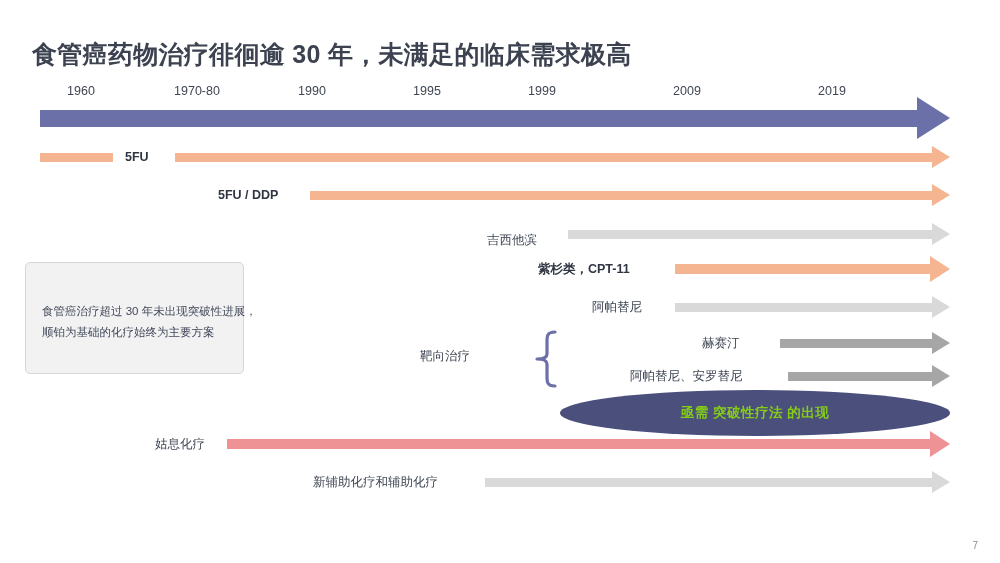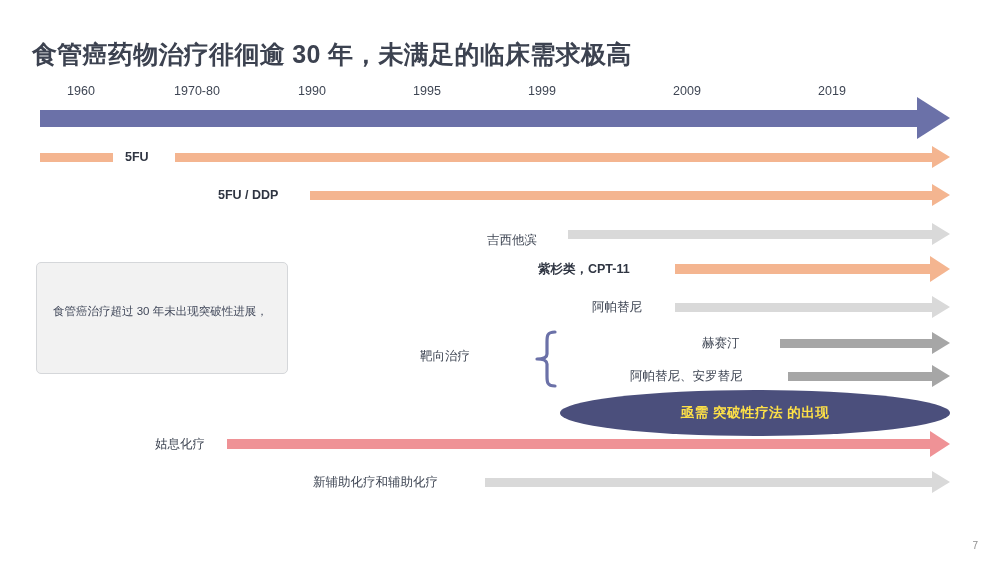--- a/index.html
+++ b/index.html
@@ -80,23 +80,23 @@
     text-align: left;
   }
   .row-label.bold {
     font-weight: bold;
     color: #2f3542;
   }
 
   
   .info-box {
     position: absolute;
-    left: 36px;
+    left: 25px;
     top: 262px;
-    width: 252px;
+    width: 219px;
     height: 112px;
     background: #f2f2f2;
     border: 1px solid #d5d7da;
     border-radius: 5px;
     box-sizing: border-box;
   }
   .info-box-text {
     position: absolute;
     left: 16px;
     top: 38px;
@@ -124,21 +124,21 @@
     height: 46px;
     background: #4b4f7c;
     border-radius: 50%;
     display: flex;
     align-items: center;
     justify-content: center;
   }
   .ellipse-text {
     font-size: 13.5px;
     font-weight: bold;
-    color: #fde047;
+    color: #84cc16;
     letter-spacing: 0.5px;
     white-space: nowrap;
   }
 
   
   .page-number {
     position: absolute;
     right: 22px;
     bottom: 12px;
     font-size: 10px;
@@ -215,20 +215,21 @@
   <div class="row-label" style="left:313px; top:482px">新辅助化疗和辅助化疗</div>
 
   <div class="row-label" style="left:420px; top:356px">靶向治疗</div>
   <svg class="brace" viewBox="0 0 26 58" aria-hidden="true">
     <path d="M22 2 C14 2, 14 6, 14 12 L14 24 C14 28, 10 29, 4 29 C10 29, 14 30, 14 34 L14 46 C14 52, 14 56, 22 56" fill="none" stroke="#6b71a8" stroke-width="3.2" stroke-linecap="round" stroke-linejoin="round"></path>
   </svg>
 
   <div class="info-box">
     <div class="info-box-text">
       <div>食管癌治疗超过 30 年未出现突破性进展，</div>
+      <div>顺铂为基础的化疗始终为主要方案</div>
     </div>
   </div>
 
   <div class="ellipse">
     <span class="ellipse-text">亟需 突破性疗法 的出现</span>
   </div>
 
   <div class="page-number">7</div>
 
 </div>

